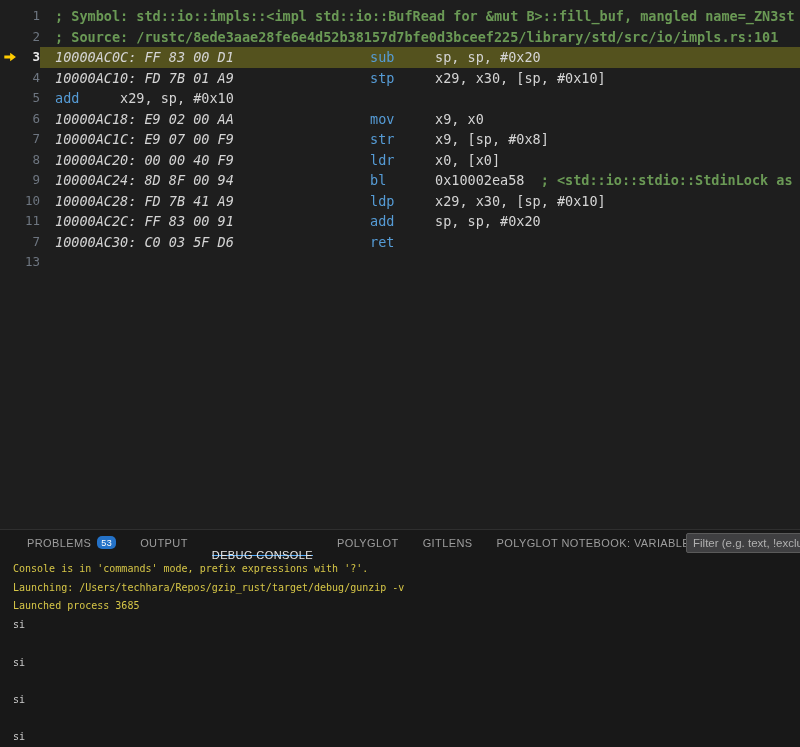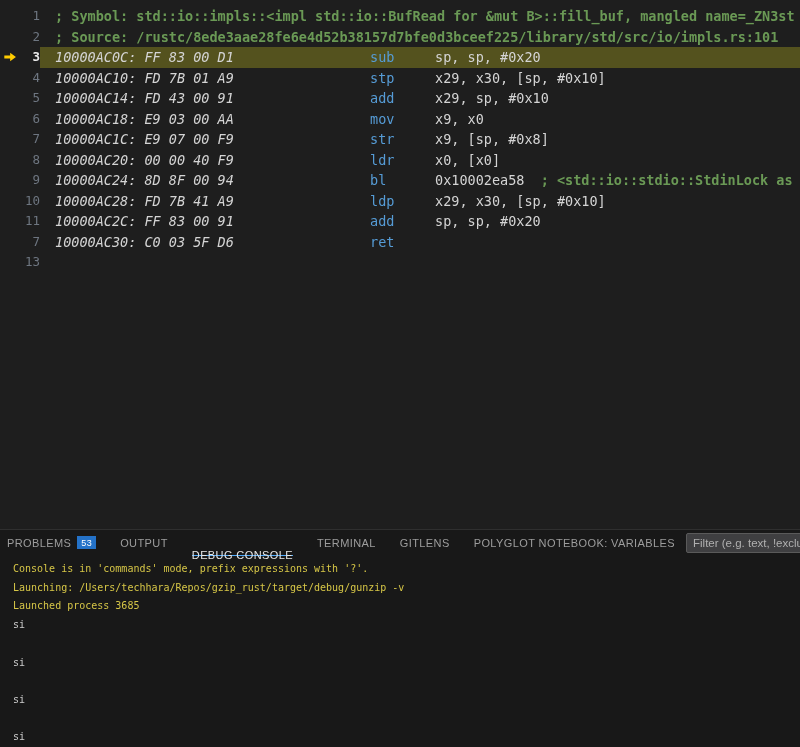--- a/index.html
+++ b/index.html
@@ -15,47 +15,47 @@
   .line.current .content { background:var(--current-line-bg); }
   .line.current .num { color:#eaeaea; font-weight:bold; }
   .addr { flex:0 0 315px; width:315px; color:var(--text);font-style:italic; }
   .mn   { flex:0 0 65px; width:65px; color:var(--mnemonic); }
   .ops  { color:var(--text); }
   .cmt  { color:var(--comment);font-weight:bold; }
   .arrow-wrap { color:var(--arrow); display:flex; align-items:center; }
 
   
   .panel { position:absolute; top:529px; left:0; width:800px; height:218px; background:#181818; border-top:1px solid #2f2f2f; overflow:hidden; }
-  .tabbar { display:flex; align-items:stretch; height:26px; padding-left:7px; gap:24px; position:relative; }
+  .tabbar { display:flex; align-items:stretch; height:26px; padding-left:27px; gap:24px; position:relative; }
   .tab { font-family:"Liberation Sans",sans-serif; font-size:11px; letter-spacing:0.4px; color:#9d9d9d;
          display:flex; align-items:center; gap:6px; cursor:pointer; border-bottom:1px solid transparent; }
   .tab.active { color:#e7e7e7; border-bottom-color:var(--tab-active-border);margin-top:24px; }
-  .badge { background:var(--badge-bg); color:#ffffff; font-size:9px; min-width:17px; height:13px; border-radius:0;
+  .badge { background:var(--badge-bg); color:#ffffff; font-size:9px; min-width:17px; height:13px; border-radius:5px;
            display:flex; align-items:center; justify-content:center; padding:0 4px; font-family:"Liberation Sans",sans-serif; }
   .filter { position:absolute; left:686px; top:3px; width:200px; height:20px; background:#3f3f41; border:1px solid #5a5a5a;
             color:#b8b8b8; font-size:11.5px; padding:0 6px; font-family:"Liberation Sans",sans-serif; border-radius:2px; outline:none; }
   .filter::placeholder { color:#b0b0b0; }
   .console { padding:4px 0 0 13px; font-size:10px; line-height:18.7px; white-space:pre; overflow:hidden; }
   .cline { min-height:18.7px; }
   .cline.info  { color:var(--console-info); }
   .cline.input { color:var(--console-input); }
 </style>
 </head>
 <body>
 
 <div class="editor">
   <div id="editor-lines">
       <div class="line"><div class="glyph"></div><div class="num">1</div><div class="content"><span class="cmt">; Symbol: std::io::impls::&lt;impl std::io::BufRead for &amp;mut B&gt;::fill_buf, mangled name=_ZN3st</span></div></div>
       <div class="line"><div class="glyph"></div><div class="num">2</div><div class="content"><span class="cmt">; Source: /rustc/8ede3aae28fe6e4d52b38157d7bfe0d3bceef225/library/std/src/io/impls.rs:101</span></div></div>
       <div class="line current"><div class="glyph"><span class="arrow-wrap"><svg width="14" height="14" viewBox="0 0 16 16">
               <path d="M1.5 6.2 H8.2 V3.2 L14.8 8 8.2 12.8 V9.8 H1.5 Z" fill="currentColor"></path>
             </svg></span></div><div class="num">3</div><div class="content"><span class="addr">10000AC0C: FF 83 00 D1</span><span class="mn">sub</span><span class="ops">sp, sp, #0x20</span></div></div>
       <div class="line"><div class="glyph"></div><div class="num">4</div><div class="content"><span class="addr">10000AC10: FD 7B 01 A9</span><span class="mn">stp</span><span class="ops">x29, x30, [sp, #0x10]</span></div></div>
-      <div class="line"><div class="glyph"></div><div class="num">5</div><div class="content"><span class="addr">10000AC14: FD 43 00 91</span><span class="mn">add</span><span class="ops">x29, sp, #0x10</span></div></div>
-      <div class="line"><div class="glyph"></div><div class="num">6</div><div class="content"><span class="addr">10000AC18: E9 03 00 AA</span><span class="mn">mov</span><span class="ops">x9, x0</span></div></div>
+      <div class="line"><div class="glyph"></div><div class="num">5</div><div class="content"><span class="mn">add</span><span class="ops">x29, sp, #0x10</span></div></div>
+      <div class="line"><div class="glyph"></div><div class="num">6</div><div class="content"><span class="addr">10000AC18: E9 02 00 AA</span><span class="mn">mov</span><span class="ops">x9, x0</span></div></div>
       <div class="line"><div class="glyph"></div><div class="num">7</div><div class="content"><span class="addr">10000AC1C: E9 07 00 F9</span><span class="mn">str</span><span class="ops">x9, [sp, #0x8]</span></div></div>
       <div class="line"><div class="glyph"></div><div class="num">8</div><div class="content"><span class="addr">10000AC20: 00 00 40 F9</span><span class="mn">ldr</span><span class="ops">x0, [x0]</span></div></div>
       <div class="line"><div class="glyph"></div><div class="num">9</div><div class="content"><span class="addr">10000AC24: 8D 8F 00 94</span><span class="mn">bl</span><span class="ops">0x10002ea58</span><span class="cmt">  ; &lt;std::io::stdio::StdinLock as s</span></div></div>
       <div class="line"><div class="glyph"></div><div class="num">10</div><div class="content"><span class="addr">10000AC28: FD 7B 41 A9</span><span class="mn">ldp</span><span class="ops">x29, x30, [sp, #0x10]</span></div></div>
       <div class="line"><div class="glyph"></div><div class="num">11</div><div class="content"><span class="addr">10000AC2C: FF 83 00 91</span><span class="mn">add</span><span class="ops">sp, sp, #0x20</span></div></div>
       <div class="line"><div class="glyph"></div><div class="num">7</div><div class="content"><span class="addr">10000AC30: C0 03 5F D6</span><span class="mn">ret</span><span class="ops"></span></div></div>
       <div class="line"><div class="glyph"></div><div class="num">13</div><div class="content"></div></div>
     </div>
 </div>
 
@@ -66,21 +66,21 @@
           <span>PROBLEMS</span>
           <span class="badge">53</span>
         </div>
         <div class="tab">
           <span>OUTPUT</span>
         </div>
         <div class="tab active">
           <span>DEBUG CONSOLE</span>
         </div>
         <div class="tab">
-          <span>TERMINAL</span>
+          <span>POLYGLOT</span>
         </div>
         <div class="tab">
           <span>GITLENS</span>
         </div>
         <div class="tab">
           <span>POLYGLOT NOTEBOOK: VARIABLES</span>
         </div>
       </div>
     <input class="filter" type="text" placeholder="Filter (e.g. text, !exclude)" style="">
   </div>

